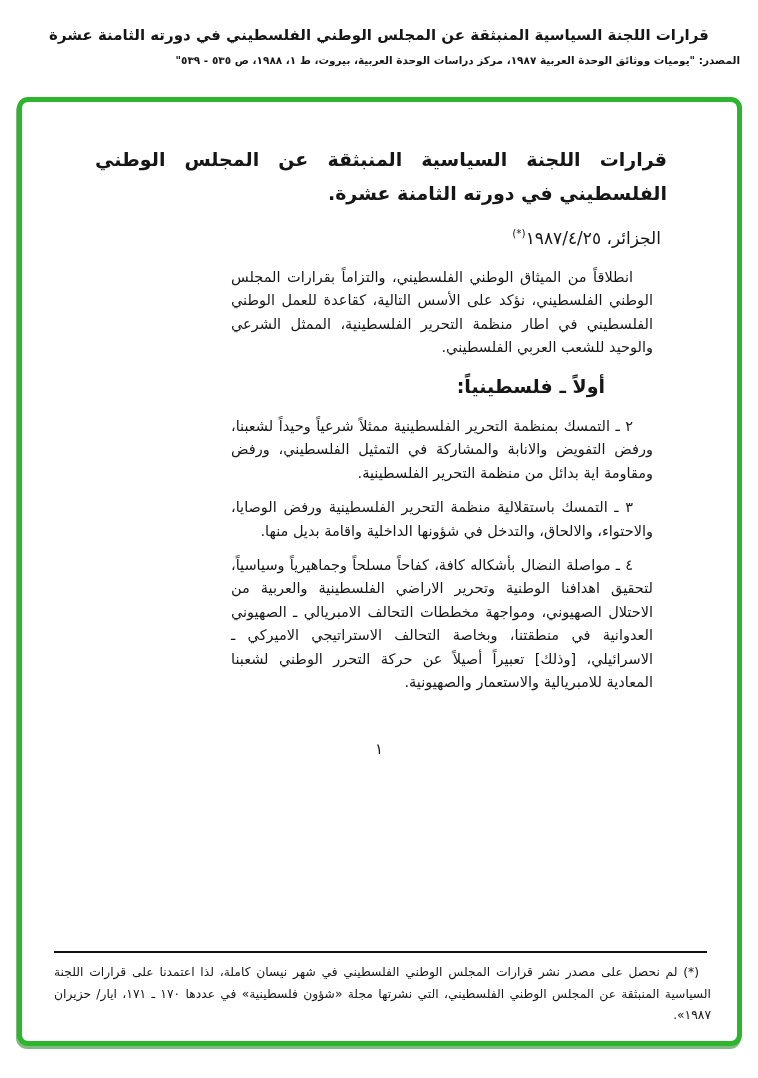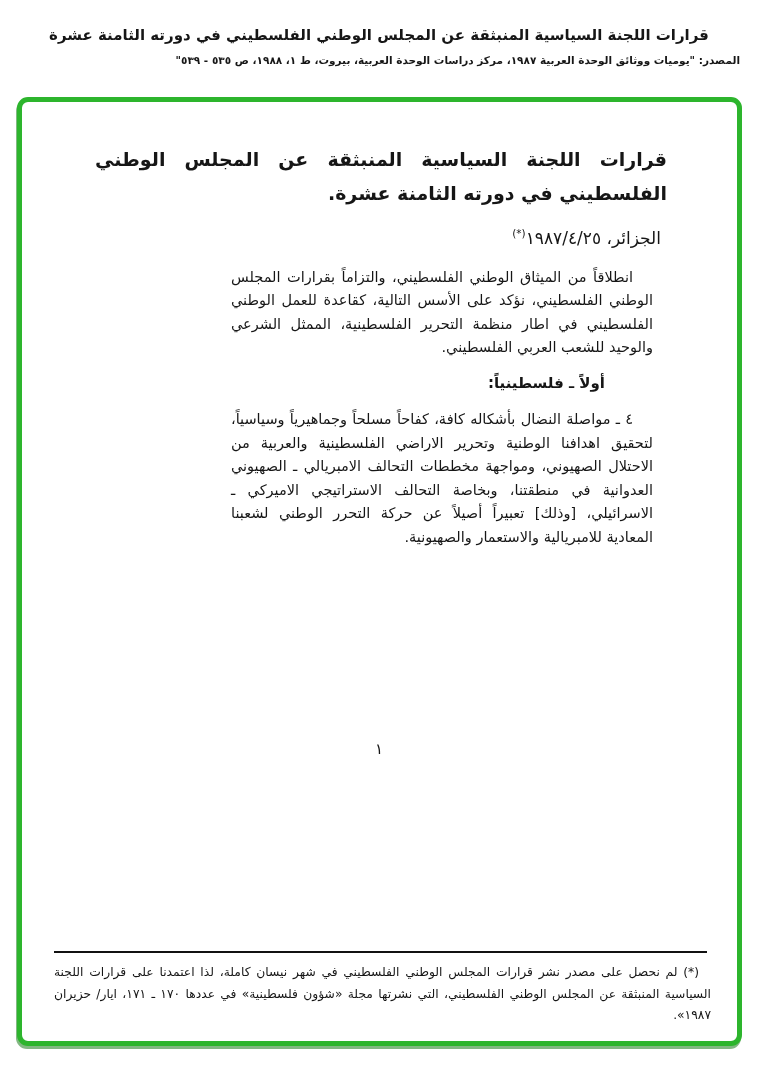--- a/index.html
+++ b/index.html
@@ -68,21 +68,21 @@
     width:430px;
     font-size:14.5px;
     line-height:1.62;
     text-align:justify;
   }
   .para{margin:0 8px 11px 0;}
   .indent{text-indent:20px;}
   .section-heading{
     margin:4px 56px 13px 0;
     font-weight:bold;
-    font-size:15px;
+    font-size:19px;
   }
 
   .footnote-area{
     position:absolute;
     bottom:14px;
     right:26px;
     left:32px;
   }
   .footnote-rule{
     border-top:2px solid #111;
@@ -120,20 +120,22 @@
 
     <div class="dateline">
       <span>الجزائر، ١٩٨٧/٤/٢٥</span><sup>(*)</sup>
     </div>
 
     <div class="body-col">
       <p class="para indent">انطلاقاً من الميثاق الوطني الفلسطيني، والتزاماً بقرارات المجلس الوطني الفلسطيني، نؤكد على الأسس التالية، كقاعدة للعمل الوطني الفلسطيني في اطار منظمة التحرير الفلسطينية، الممثل الشرعي والوحيد للشعب العربي الفلسطيني.</p>
 
       <div class="section-heading">أولاً ـ فلسطينياً:</div>
 
+      <p class="para indent">٢ ـ التمسك بمنظمة التحرير الفلسطينية ممثلاً شرعياً وحيداً لشعبنا، ورفض التفويض والانابة والمشاركة في التمثيل الفلسطيني، ورفض ومقاومة اية بدائل من منظمة التحرير الفلسطينية.</p>
+      <p class="para indent">٣ ـ التمسك باستقلالية منظمة التحرير الفلسطينية ورفض الوصايا، والاحتواء، والالحاق، والتدخل في شؤونها الداخلية واقامة بديل منها.</p>
       <p class="para indent">٤ ـ مواصلة النضال بأشكاله كافة، كفاحاً مسلحاً وجماهيرياً وسياسياً، لتحقيق اهدافنا الوطنية وتحرير الاراضي الفلسطينية والعربية من الاحتلال الصهيوني، ومواجهة مخططات التحالف الامبريالي ـ الصهيوني العدوانية في منطقتنا، وبخاصة التحالف الاستراتيجي الاميركي ـ الاسرائيلي، [وذلك] تعبيراً أصيلاً عن حركة التحرر الوطني لشعبنا المعادية للامبريالية والاستعمار والصهيونية.</p>
     </div>
 
     <div class="footnote-area">
       <div class="footnote-rule"></div>
       <p class="footnote-text">(*) لم نحصل على مصدر نشر قرارات المجلس الوطني الفلسطيني في شهر نيسان كاملة، لذا اعتمدنا على قرارات اللجنة السياسية المنبثقة عن المجلس الوطني الفلسطيني، التي نشرتها مجلة «شؤون فلسطينية» في عددها ١٧٠ ـ ١٧١، ايار/ حزيران ١٩٨٧».</p>
     </div>
 
   </div>
 

